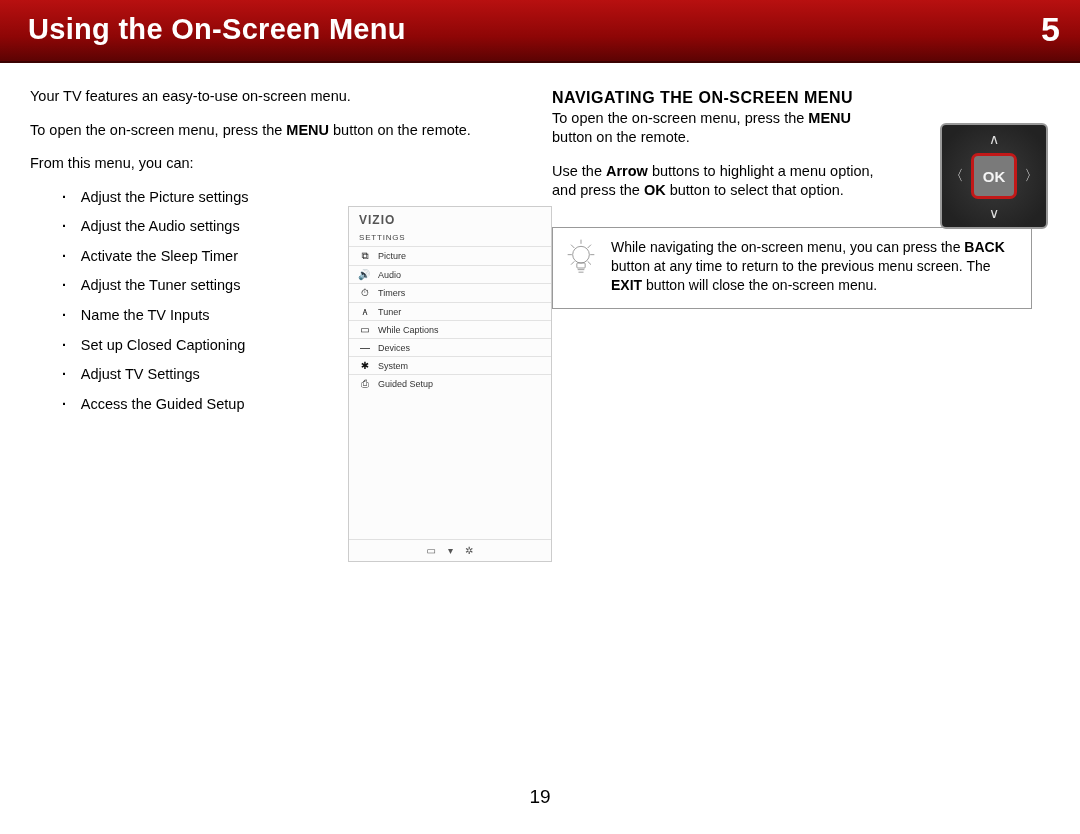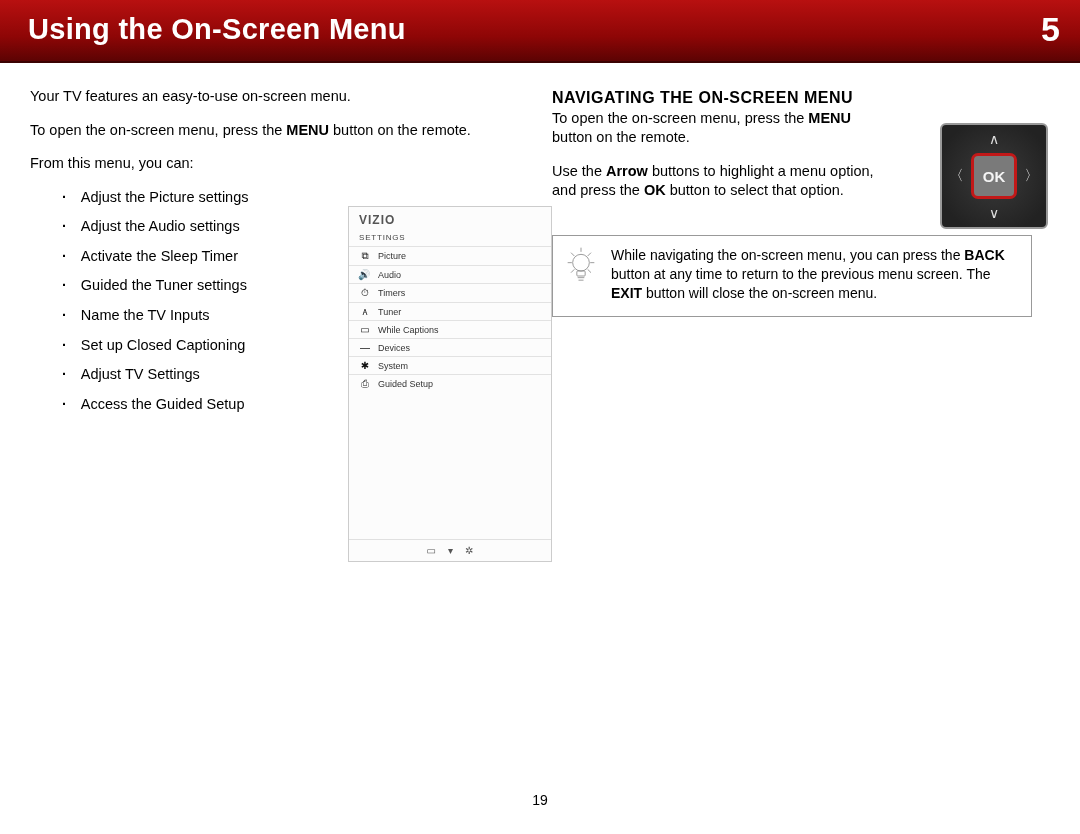--- a/index.html
+++ b/index.html
@@ -118,36 +118,36 @@
     font-weight: 700;
     display:flex;align-items:center;justify-content:center;
     font-size: 15px;
   }
 
   
   .tip {
     border: 1px solid #999;
     padding: 10px 14px 12px 58px;
     position: relative;
-    margin-top: 34px;
+    margin-top: 26px;
     font-size: 14px;
     line-height: 1.38;
   }
   .tip-icon {
     position: absolute; left: 10px; top: 10px;
     width: 36px; height: 40px;
   }
   .tip-icon svg { width: 100%; height: 100%; }
 
   .page-num {
     position: absolute;
     left: 50%;
     bottom: 26px;
     transform: translateX(-50%);
-    font-size: 14px;
+    font-size: 19px;
   }
 
   .col-right .intro-block { max-width: 330px; }
 </style>
 </head>
 <body>
 
 <div class="header">
   <span class="chapter-title">Using the On-Screen Menu</span>
   <span class="chapter-num">5</span>
@@ -158,21 +158,21 @@
   <div class="col col-left">
     <p class="body">Your TV features an easy-to-use on-screen menu.</p>
     <p class="body" style="text-align:justify; text-justify:inter-word;">
       <span>To open the on-screen menu, press the </span><strong>MENU</strong><span> button on the remote.</span>
     </p>
     <p class="body">From this menu, you can:</p>
     <ul class="menu-actions">
       <li>Adjust the Picture settings</li>
       <li>Adjust the Audio settings</li>
       <li>Activate the Sleep Timer</li>
-      <li>Guided the Tuner settings</li>
+      <li>Adjust the Tuner settings</li>
       <li>Name the TV Inputs</li>
       <li>Set up Closed Captioning</li>
       <li>Adjust TV Settings</li>
       <li>Access the Guided Setup</li>
     </ul>
   </div>
 
   <div class="col col-right">
     <div class="section-heading">NAVIGATING THE ON-SCREEN MENU</div>
     <div class="intro-block">

